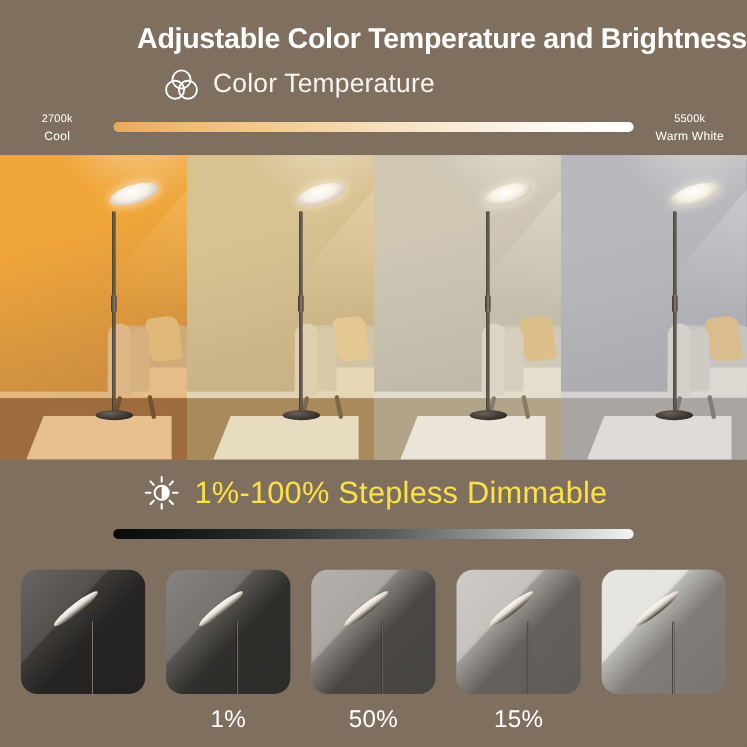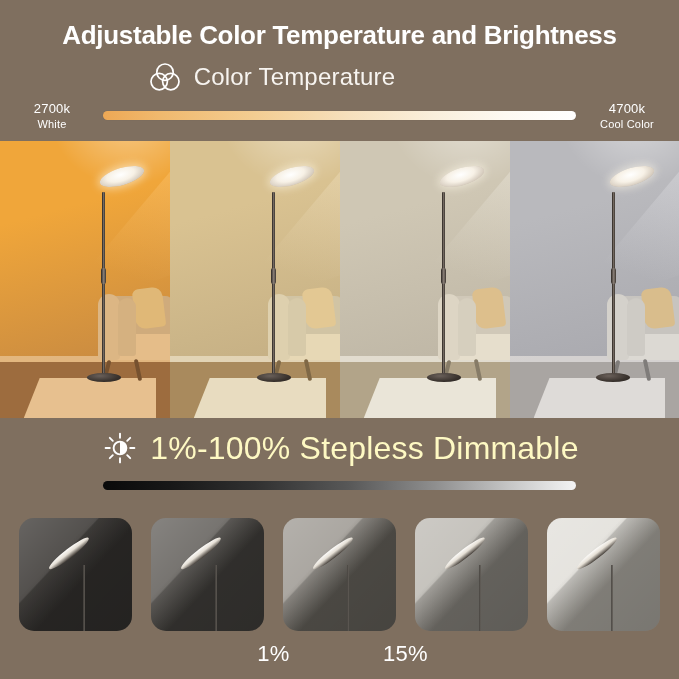--- a/index.html
+++ b/index.html
@@ -10,21 +10,21 @@
     background:#7f6f5f;
     font-family:"Liberation Sans", sans-serif;
     -webkit-font-smoothing:antialiased;
   }
 
   .page { position:relative; width:679px; height:679px; background:#7f6f5f; }
 
   
   .title {
     position:absolute; left:0; top:20px; width:679px;
-    text-align:center;
+    text-align:right;
     font-size:26px; font-weight:bold;
     letter-spacing:-0.3px;
     color:#ffffff;
     white-space:nowrap;
   }
 
   .subhead {
     position:absolute; left:0; top:60px; width:542px;
     display:flex; align-items:center; justify-content:center; gap:11px;
   }
@@ -36,21 +36,21 @@
 
   
   .ct-slider-row {
     position:absolute; left:0; top:100px; width:679px; height:38px;
   }
   .ct-end {
     position:absolute; top:0; width:96px; text-align:center; color:#ffffff;
   }
   .ct-end.left  { left:4px; }
   .ct-end.right { right:4px; }
-  .ct-k { font-size:13px; line-height:17px; letter-spacing:0.2px; }
+  .ct-k { font-size:10px; line-height:17px; letter-spacing:0.2px; }
   .ct-sub { font-size:11px; line-height:14px; letter-spacing:0.2px; }
 
   .ct-bar {
     position:absolute; left:103px; top:111px; width:473px; height:9px;
     border-radius:6px;
     background:linear-gradient(to right,#eda855 0%,#f0b96e 12%,#f3cd92 32%,#f6e0bd 52%,#faefdc 70%,#fdf9f2 85%,#ffffff 100%);
     box-shadow:0 0 1px rgba(0,0,0,.18);
   }
 
   
@@ -140,21 +140,21 @@
     border-radius:50%; transform:rotate(-17deg);
     background:linear-gradient(to bottom, rgba(60,53,47,.0) 0%, #4a423b 55%, #2b2622 100%);
     z-index:-1;
   }
 
   
   .dim-head {
     position:absolute; left:0; top:428px; width:679px;
     display:flex; align-items:center; justify-content:center; gap:10px;
   }
-  .dim-label { font-size:32px; color:#fef9c3; letter-spacing:0.2px; }
+  .dim-label { font-size:28px; color:#fde047; letter-spacing:0.2px; }
   .sun-icon { width:40px; height:40px; display:block; }
 
   .dim-bar {
     position:absolute; left:103px; top:481px; width:473px; height:9px;
     border-radius:6px;
     background:linear-gradient(to right,#0a0a0a 0%,#171717 14%,#303030 32%,#585858 52%,#8e8e8e 70%,#c6c6c6 86%,#f4f4f4 100%);
   }
 
   
   .thumbs {
@@ -202,25 +202,25 @@
         <circle cx="12.2" cy="21.6" r="8.2"></circle>
         <circle cx="23.8" cy="21.6" r="8.2"></circle>
       </svg>
     </span>
     <span class="subhead-label">Color Temperature</span>
   </div>
 
   <div class="ct-slider-row">
     <div class="ct-end left">
       <div class="ct-k">2700k</div>
-      <div class="ct-sub">White</div>
+      <div class="ct-sub">Cool</div>
     </div>
     <div class="ct-end right">
-      <div class="ct-k">4700k</div>
-      <div class="ct-sub">Cool Color</div>
+      <div class="ct-k">5500k</div>
+      <div class="ct-sub">Warm White</div>
     </div>
   </div>
   <div class="ct-bar"></div>
 
   <div class="photo-strip" id="photo-strip">
       <div class="scene">
         <div class="wall" style="background:linear-gradient(165deg,#f0a63a 0%,#f0a63a 26%,#b98044 100%)"></div>
         <div class="wall-cone" style="background:linear-gradient(200deg,#ffcf87 0%,rgba(255,255,255,0) 78%);opacity:.55"></div>
         <div class="wall-glow"></div>
         <div class="baseboard" style="background:#e7c08f;opacity:.8"></div>
@@ -353,16 +353,17 @@
         <div class="t-head"></div>
       </div>
       <div class="thumb" style="background: linear-gradient(133deg, rgb(228, 226, 221) 0%, rgb(228, 226, 221) 34%, rgb(151, 148, 141) 56%, rgb(151, 148, 141) 100%);">
         <div class="thumb-sheen"></div>
         <div class="t-pole"></div>
         <div class="t-head"></div>
       </div>
     </div>
   <div class="thumb-labels" id="thumb-labels">
       <div class="thumb-label">1%</div>
+      <div class="thumb-label">50%</div>
       <div class="thumb-label">15%</div>
     </div>
 
 </div>
 
 </body></html>

